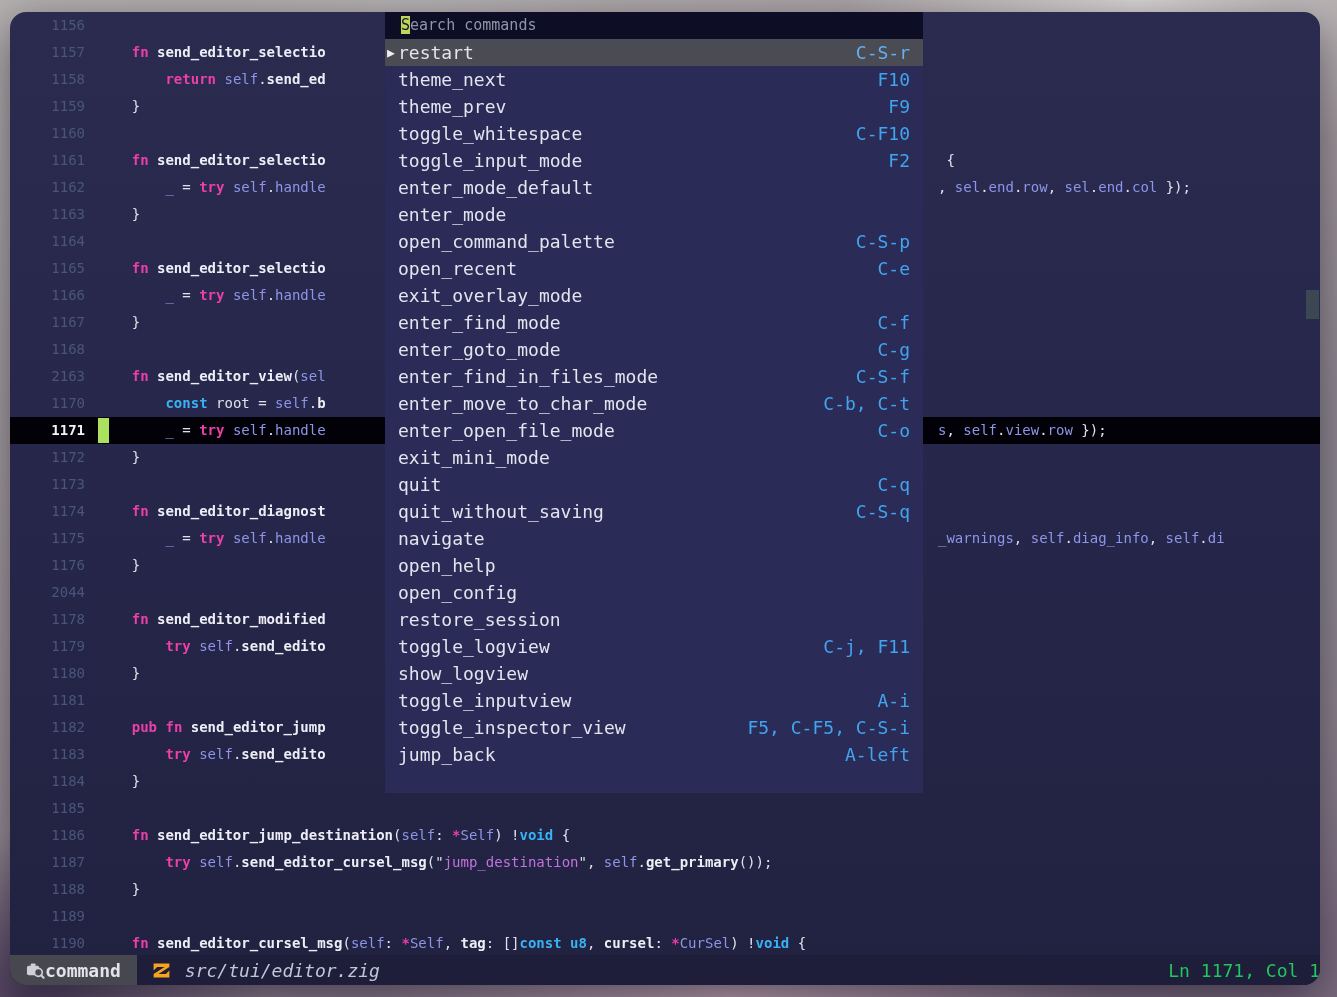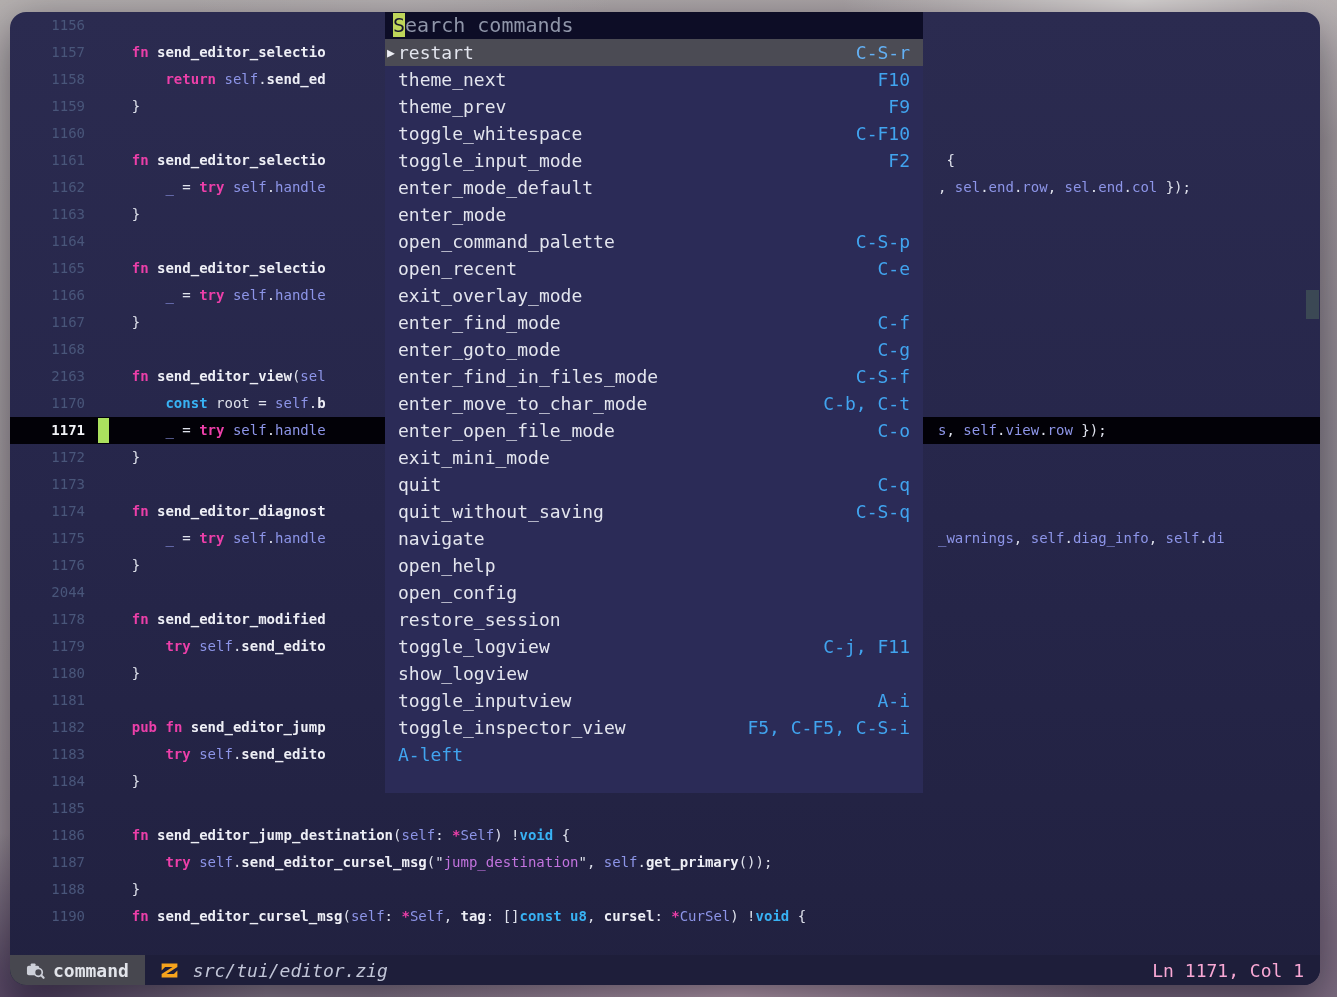--- a/index.html
+++ b/index.html
@@ -28,34 +28,34 @@
   .line.current .gutter{color:#f2f3f7;font-weight:bold;}
   .cursor-block{position:absolute;left:0;top:1px;width:11px;height:25px;background:#abe15e;}
   .rfrag{position:absolute;top:0;white-space:pre;}
   .tok-k{color:#ec3fa9;font-weight:bold;}
   .tok-t{color:#38b2f4;font-weight:bold;margin-top:20px;}
   .tok-i{color:#8d95e8;}
   .tok-f{color:#edeef5;font-weight:bold;}
   .tok-p{color:#dfe2ec;}
   .tok-s{color:#c273de;}
   .palette{position:absolute;left:375px;top:0;width:538px;height:781px;background:#2b2b57;z-index:5;overflow:hidden;}
-  .p-header{height:27px;background:#0d0d26;color:#8f95a8;padding-left:8px;font-size:20px;line-height:27px;white-space:pre;}
+  .p-header{height:27px;background:#0d0d26;color:#8f95a8;padding-left:16px;font-size:15px;line-height:27px;white-space:pre;}
   .p-cursor{background:#bfd65a;color:#16162e;}
   .p-row{height:27px;line-height:27px;display:flex;padding:0 13px;position:relative;font-size:18px;color:#e3e5ee;white-space:pre;}
   .p-row .ptr{position:absolute;left:2px;top:0;font-size:13px;color:#eceef4;}
   .p-row .nm{flex:1;overflow:hidden;}
   .p-row .bind{color:#41a4ef;}
   .p-row.selected{background:#4b4b54;}
   .p-row.selected .bind{color:#63b0f4;margin-left:22px;}
   .scroll-thumb{position:absolute;right:1px;top:278px;width:13px;height:29px;background:#3b4854;}
   .statusbar{position:absolute;left:0;right:0;bottom:0;height:30px;background:#1e1e3a;display:flex;align-items:center;font-size:18px;z-index:6;}
-  .mode{height:30px;background:#47474f;display:flex;align-items:center;gap:8px;padding:0 16px 0 16px;color:#e2e4ea;font-weight:bold;}
+  .mode{height:30px;background:#47474f;display:flex;align-items:center;padding:0 16px 0 16px;color:#e2e4ea;font-weight:bold;}
   .zigbox{margin-left:14px;display:flex;align-items:center;}
   .file{margin-left:13px;font-style:italic;color:#c2c6d8;}
-  .pos{margin-left:auto;margin-right:16px;color:#f9a8d4;}
+  .pos{margin-left:auto;color:#22c55e;}
   .icon{display:inline-flex;align-items:center;}
 </style>
 </head>
 <body>
 
 <div class="window">
 
   <div class="editor">
       <div class="line"><div class="gutter">1156</div><div class="lcode"></div></div>
       <div class="line"><div class="gutter">1157</div><div class="lcode"><span class="tok-p">    </span><span class="tok-k">fn</span><span class="tok-p"> </span><span class="tok-f">send_editor_selectio</span></div></div>
@@ -83,20 +83,21 @@
       <div class="line"><div class="gutter">1179</div><div class="lcode"><span class="tok-p">        </span><span class="tok-k">try</span><span class="tok-p"> </span><span class="tok-i">self</span><span class="tok-p">.</span><span class="tok-f">send_edito</span></div></div>
       <div class="line"><div class="gutter">1180</div><div class="lcode"><span class="tok-p">    }</span></div></div>
       <div class="line"><div class="gutter">1181</div><div class="lcode"></div></div>
       <div class="line"><div class="gutter">1182</div><div class="lcode"><span class="tok-p">    </span><span class="tok-k">pub</span><span class="tok-p"> </span><span class="tok-k">fn</span><span class="tok-p"> </span><span class="tok-f">send_editor_jump</span></div></div>
       <div class="line"><div class="gutter">1183</div><div class="lcode"><span class="tok-p">        </span><span class="tok-k">try</span><span class="tok-p"> </span><span class="tok-i">self</span><span class="tok-p">.</span><span class="tok-f">send_edito</span></div></div>
       <div class="line"><div class="gutter">1184</div><div class="lcode"><span class="tok-p">    }</span></div></div>
       <div class="line"><div class="gutter">1185</div><div class="lcode"></div></div>
       <div class="line"><div class="gutter">1186</div><div class="lcode"><span class="tok-p">    </span><span class="tok-k">fn</span><span class="tok-p"> </span><span class="tok-f">send_editor_jump_destination</span><span class="tok-p">(</span><span class="tok-i">self</span><span class="tok-p">: </span><span class="tok-k">*</span><span class="tok-i">Self</span><span class="tok-p">) !</span><span class="tok-t">void</span><span class="tok-p"> {</span></div></div>
       <div class="line"><div class="gutter">1187</div><div class="lcode"><span class="tok-p">        </span><span class="tok-k">try</span><span class="tok-p"> </span><span class="tok-i">self</span><span class="tok-p">.</span><span class="tok-f">send_editor_cursel_msg</span><span class="tok-p">("</span><span class="tok-s">jump_destination</span><span class="tok-p">", </span><span class="tok-i">self</span><span class="tok-p">.</span><span class="tok-f">get_primary</span><span class="tok-p">());</span></div></div>
       <div class="line"><div class="gutter">1188</div><div class="lcode"><span class="tok-p">    }</span></div></div>
+      <div class="line"><div class="gutter">1189</div><div class="lcode"></div></div>
       <div class="line"><div class="gutter">1190</div><div class="lcode"><span class="tok-p">    </span><span class="tok-k">fn</span><span class="tok-p"> </span><span class="tok-f">send_editor_cursel_msg</span><span class="tok-p">(</span><span class="tok-i">self</span><span class="tok-p">: </span><span class="tok-k">*</span><span class="tok-i">Self</span><span class="tok-p">, </span><span class="tok-f">tag</span><span class="tok-p">: []</span><span class="tok-t">const</span><span class="tok-p"> </span><span class="tok-t">u8</span><span class="tok-p">, </span><span class="tok-f">cursel</span><span class="tok-p">: </span><span class="tok-k">*</span><span class="tok-i">CurSel</span><span class="tok-p">) !</span><span class="tok-t">void</span><span class="tok-p"> {</span></div></div>
     </div>
 
   <div class="palette">
     <div class="p-header"><span class="p-cursor">S</span><span>earch commands</span></div>
     <div>
         <div class="p-row selected"><span class="ptr">▶</span><span class="nm">restart</span><span class="bind">C-S-r</span></div>
         <div class="p-row"><span class="nm">theme_next</span><span class="bind">F10</span></div>
         <div class="p-row"><span class="nm">theme_prev</span><span class="bind">F9</span></div>
         <div class="p-row"><span class="nm">toggle_whitespace</span><span class="bind">C-F10</span></div>
@@ -115,21 +116,21 @@
         <div class="p-row"><span class="nm">quit</span><span class="bind">C-q</span></div>
         <div class="p-row"><span class="nm">quit_without_saving</span><span class="bind">C-S-q</span></div>
         <div class="p-row"><span class="nm">navigate</span><span class="bind"></span></div>
         <div class="p-row"><span class="nm">open_help</span><span class="bind"></span></div>
         <div class="p-row"><span class="nm">open_config</span><span class="bind"></span></div>
         <div class="p-row"><span class="nm">restore_session</span><span class="bind"></span></div>
         <div class="p-row"><span class="nm">toggle_logview</span><span class="bind">C-j, F11</span></div>
         <div class="p-row"><span class="nm">show_logview</span><span class="bind"></span></div>
         <div class="p-row"><span class="nm">toggle_inputview</span><span class="bind">A-i</span></div>
         <div class="p-row"><span class="nm">toggle_inspector_view</span><span class="bind">F5, C-F5, C-S-i</span></div>
-        <div class="p-row"><span class="bind">A-left</span></div>
+        <div class="p-row"><span class="nm">jump_back</span><span class="bind">A-left</span></div>
       </div>
   </div>
 
   <div class="scroll-thumb"></div>
 
   <div class="statusbar">
     <div class="mode">
       <span class="icon">
         <svg width="19" height="19" viewBox="0 0 20 20">
           <rect x="1" y="5" width="13" height="10" rx="2" fill="#cdd0d9"></rect>

